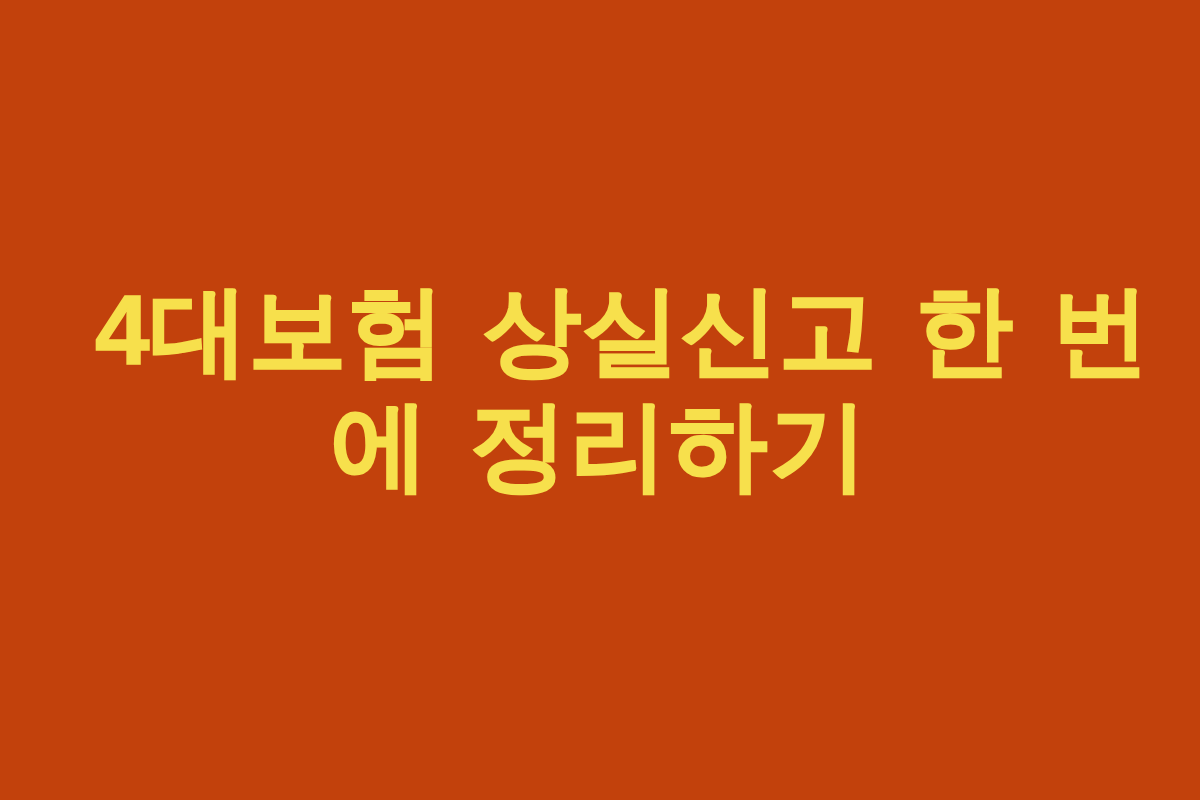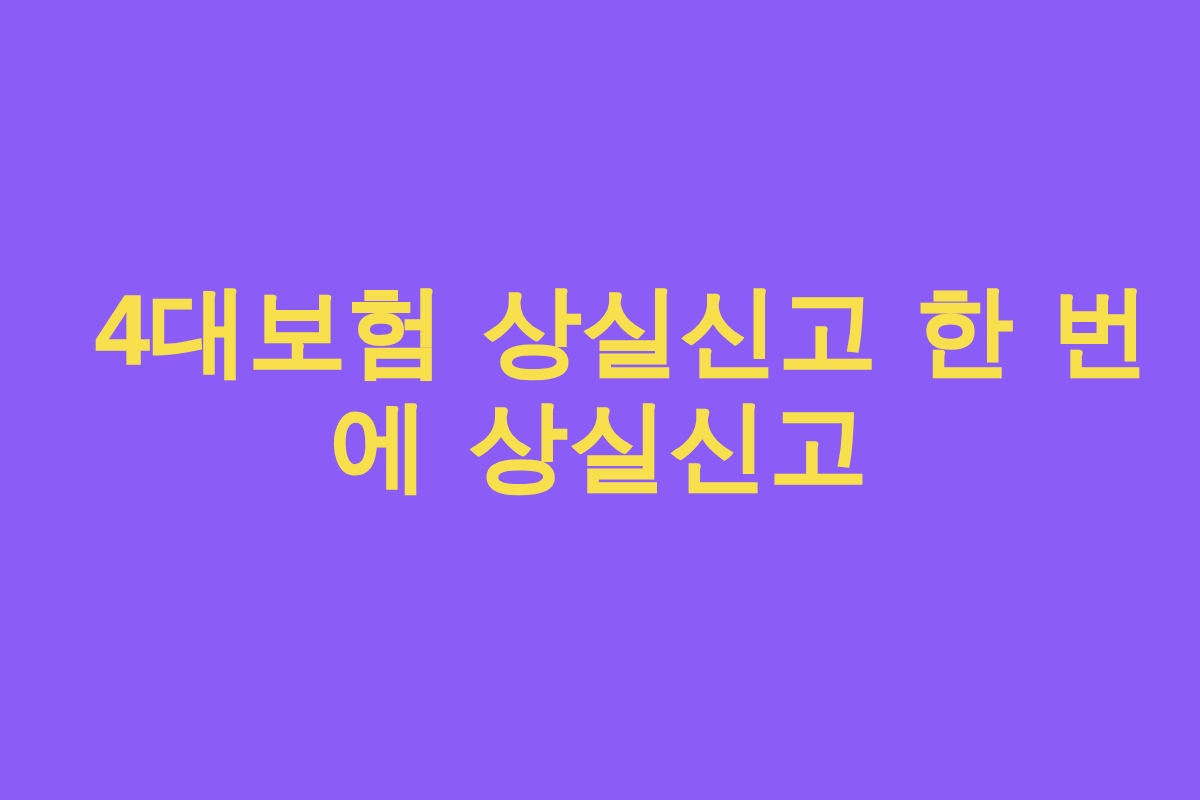--- a/index.html
+++ b/index.html
@@ -49,23 +49,23 @@
     text-rendering: optimizeLegibility;
   }
 
   .title-line--second {
     letter-spacing: 2px;
   }
 </style>
 </head>
 <body>
 
-<div id="thumbnail-card" style="background: #8b5cf6;">
+<div id="thumbnail-card" style="background: #c2410c;">
 
   <div id="title-block">
 
     <span class="title-line title-line--first" style="color: rgb(247, 224, 76); -webkit-text-stroke-color: rgb(247, 224, 76);">4대보험 상실신고 한 번</span>
 
-    <span class="title-line title-line--second" style="color: rgb(247, 224, 76); -webkit-text-stroke-color: rgb(247, 224, 76);">에 상실신고</span>
+    <span class="title-line title-line--second" style="color: rgb(247, 224, 76); -webkit-text-stroke-color: rgb(247, 224, 76);">에 정리하기</span>
 
   </div>
 
 </div>
 
 </body></html>

